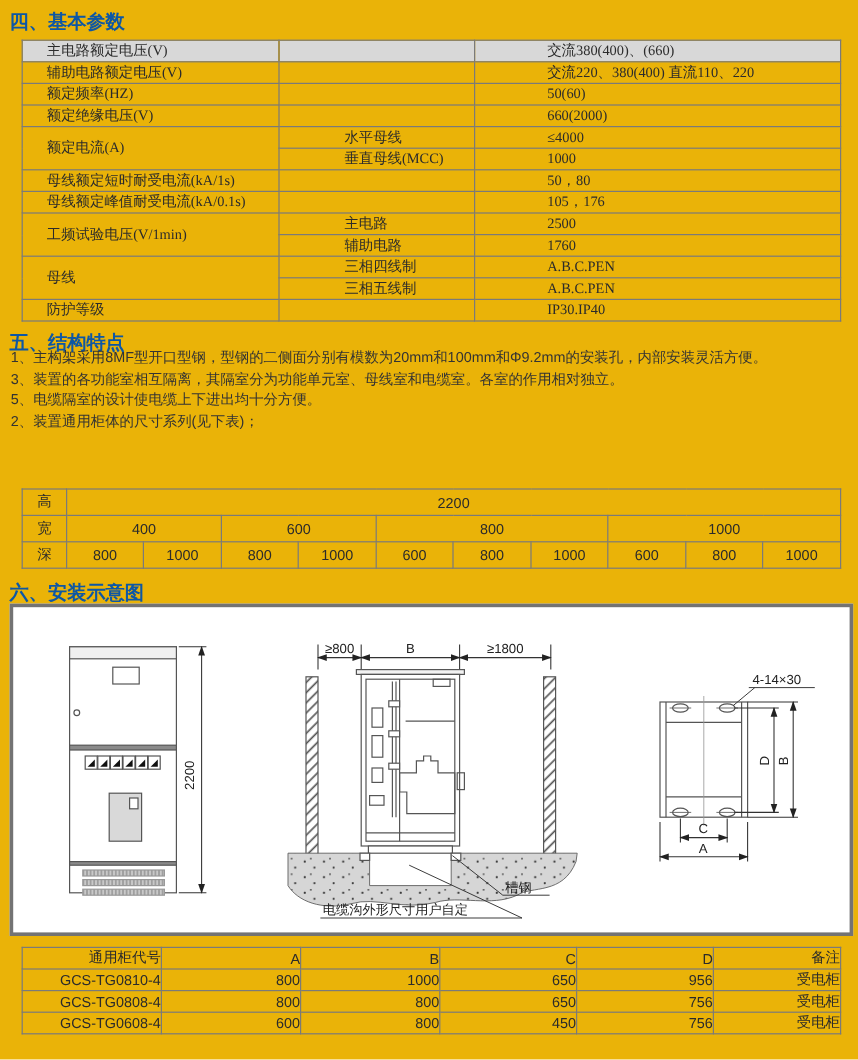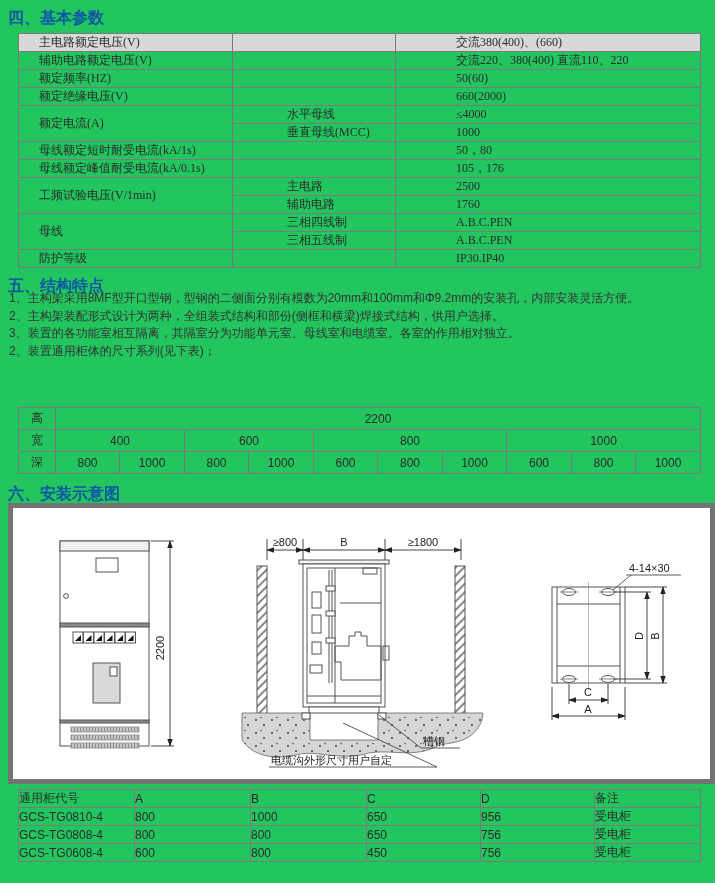--- a/index.html
+++ b/index.html
@@ -1,35 +1,35 @@
 <!DOCTYPE html>
 <html><head>
 <meta charset="utf-8">
 <style>
   html,body{margin:0;padding:0;background:#fff;}
-  .page{position:relative;width:715px;height:883px;background:#22c55e;
+  .page{position:relative;width:715px;height:883px;background:#eab308;
         font-family:"Liberation Sans",sans-serif;color:#2b2b2b;overflow:hidden;}
   .sec-title{position:absolute;left:8px;font-size:16px;font-weight:bold;color:#0d57a5;white-space:nowrap;}
   table{border-collapse:collapse;table-layout:fixed;}
   td,th{border:1px solid #7a7a7a;font-size:12px;font-weight:normal;padding:0;overflow:hidden;white-space:nowrap;}
   .t1{position:absolute;left:18px;top:33px;width:682px;}
   .t1 tr{height:18px;font-family:Liberation Serif, serif;}
   .t1 .lab{text-align:left;padding-left:20px;}
   .t1 .sub{text-align:left;padding-left:54px;}
   .t1 .val{text-align:left;padding-left:60px;}
   .t1 .shade td{background:#d8d8d8;}
   .features{position:absolute;left:9px;top:290px;width:705px;font-size:12px;color:#333;}
   .features div{line-height:17.6px;white-space:nowrap;}
   .t2{position:absolute;left:18px;top:407px;width:682px;}
   .t2 tr{height:22px;}
   .t2 td{text-align:center;}
   .t3{position:absolute;left:18px;top:789px;width:682px;}
   .t3 tr{height:17px;}
-  .t3 td{text-align:left;}
-  .diagram-box{position:absolute;left:8px;top:503px;width:697px;height:271px;border:5px solid #737373;background:#fff;}
+  .t3 td{text-align:right;}
+  .diagram-box{position:absolute;left:8px;top:503px;width:697px;height:271px;border:3px solid #737373;background:#fff;}
   .diagram-box svg{display:block;}
   svg text{font-family:"Liberation Sans",sans-serif;font-size:11px;fill:#222;}
 </style>
 </head>
 <body>
 
 <div class="page">
 
   <div class="sec-title" style="top:8px">四、基本参数</div>
 
@@ -101,22 +101,22 @@
       <td class="lab">防护等级</td>
       <td class="sub"></td>
       <td class="val">IP30.IP40</td>
     </tr>
   </tbody>
     </table>
 
   <div class="sec-title" style="top:276px">五、结构特点</div>
   <div class="features">
     <div>1、主构架采用8MF型开口型钢，型钢的二侧面分别有模数为20mm和100mm和Φ9.2mm的安装孔，内部安装灵活方便。</div>
-    <div>2、主构架装配形式设计为两种，全组装式结构和部份(侧框和横梁)焊接式结构，供用户选择。</div>
     <div>3、装置的各功能室相互隔离，其隔室分为功能单元室、母线室和电缆室。各室的作用相对独立。</div>
+    <div>5、电缆隔室的设计使电缆上下进出均十分方便。</div>
     <div>2、装置通用柜体的尺寸系列(见下表)；</div>
   </div>
 
   <table class="t2">
     <colgroup>
       <col style="width:37px">
         <col style="width:64px">
         <col style="width:65px">
         <col style="width:64px">
         <col style="width:65px">

